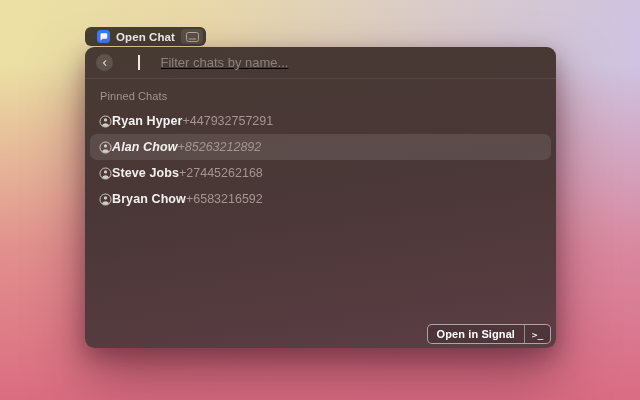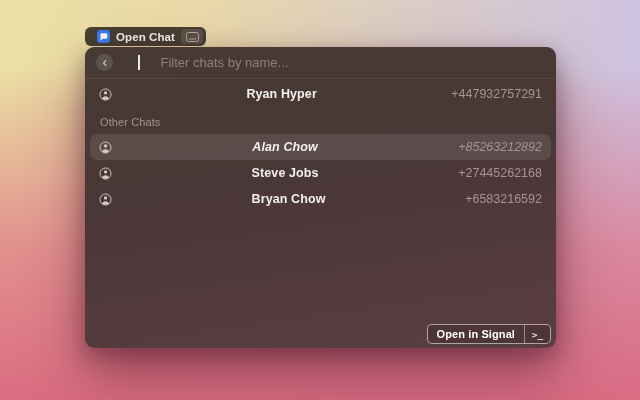--- a/index.html
+++ b/index.html
@@ -35,21 +35,21 @@
   .panel {
     position: absolute; left: 85px; top: 47px; width: 471px; height: 301px;
     border-radius: 9px;
     background: linear-gradient(172deg, #473a33 0%, #4a3737 45%, #543b3e 78%, #5b3e44 100%);
     box-shadow: 0 28px 55px rgba(85,25,45,0.50), 0 8px 22px rgba(40,10,20,0.35);
     overflow: hidden;
   }
 
   .search-row {
     height: 31px; display: flex; align-items: center;
-    padding: 0 11px; gap: 25px;
+    padding: 0 11px; gap: 25px; text-decoration: underline;
   }
   .back-btn {
     width: 17px; height: 17px; border-radius: 50%; flex: 0 0 auto;
     background: rgba(255,255,255,0.13);
     display: flex; align-items: center; justify-content: center;
     color: #d8d2cc; cursor: default;
   }
   .caret { width: 1.5px; height: 15px; background: #eee9e5; flex: 0 0 auto; margin-right: -4px; animation: blink 1.1s step-end infinite; }
   @keyframes blink { 50% { opacity: 0; } }
   .search-input {
@@ -60,21 +60,21 @@
   .search-divider { height: 1px; background: rgba(255,255,255,0.07); }
 
   
   .list { padding: 2px 5px; }
   .section-title {
     font-size: 11px; font-weight: 500; color: #a1958e;
     padding: 9px 10px 6px; letter-spacing: .1px;
   }
   .row {
     height: 26px; display: flex; align-items: center;
-    gap: 8px; padding: 0 9px; border-radius: 7px; cursor: default; justify-content: space-between;
+    padding: 0 9px; border-radius: 7px; cursor: default;
   }
   .row.selected { background: rgba(255,255,255,0.10); font-style: italic; }
   .row .person { color: #d3ccc6; display: flex; align-items: center; flex: 0 0 auto; }
   .row .name  { font-size: 12.5px; font-weight: 700; color: #f3f0ee; letter-spacing: .1px; }
   .row .phone { font-size: 12.5px; color: #a59591; }
 
   
   .action-btn {
     position: absolute; right: 5px; bottom: 4px; height: 20px;
     display: flex; align-items: center;
@@ -115,37 +115,37 @@
         <polyline points="14.5 5 7.5 12 14.5 19"></polyline>
       </svg>
     </span>
     <span class="caret"></span>
     <input class="search-input" type="text" placeholder="Filter chats by name..." style="">
   </div>
   <div class="search-divider"></div>
 
   <div class="list" id="chat-list">
   <div class="section">
+    <div class="section-title">Pinned Chats</div>
     <div class="rows">
   <div class="row">
     <span class="person">
       <svg width="13" height="13" viewBox="0 0 24 24">
         <circle cx="12" cy="12" r="10.2" fill="none" stroke="currentColor" stroke-width="1.8"></circle>
         <circle cx="12" cy="9" r="3" fill="currentColor"></circle>
         <path d="M5.6 19.3 C7.1 16.4 9.5 15 12 15 C14.5 15 16.9 16.4 18.4 19.3 C16.6 20.9 14.4 21.8 12 21.8 C9.6 21.8 7.4 20.9 5.6 19.3 Z" fill="currentColor"></path>
       </svg>
     </span>
     <span class="name">Ryan Hyper</span>
     <span class="phone">+447932757291</span>
   </div>
 </div>
   </div>
 
   <div class="section">
-    <div class="section-title">Other Chats</div>
     <div class="rows">
   <div class="row selected">
     <span class="person">
       <svg width="13" height="13" viewBox="0 0 24 24">
         <circle cx="12" cy="12" r="10.2" fill="none" stroke="currentColor" stroke-width="1.8"></circle>
         <circle cx="12" cy="9" r="3" fill="currentColor"></circle>
         <path d="M5.6 19.3 C7.1 16.4 9.5 15 12 15 C14.5 15 16.9 16.4 18.4 19.3 C16.6 20.9 14.4 21.8 12 21.8 C9.6 21.8 7.4 20.9 5.6 19.3 Z" fill="currentColor"></path>
       </svg>
     </span>
     <span class="name">Alan Chow</span>

